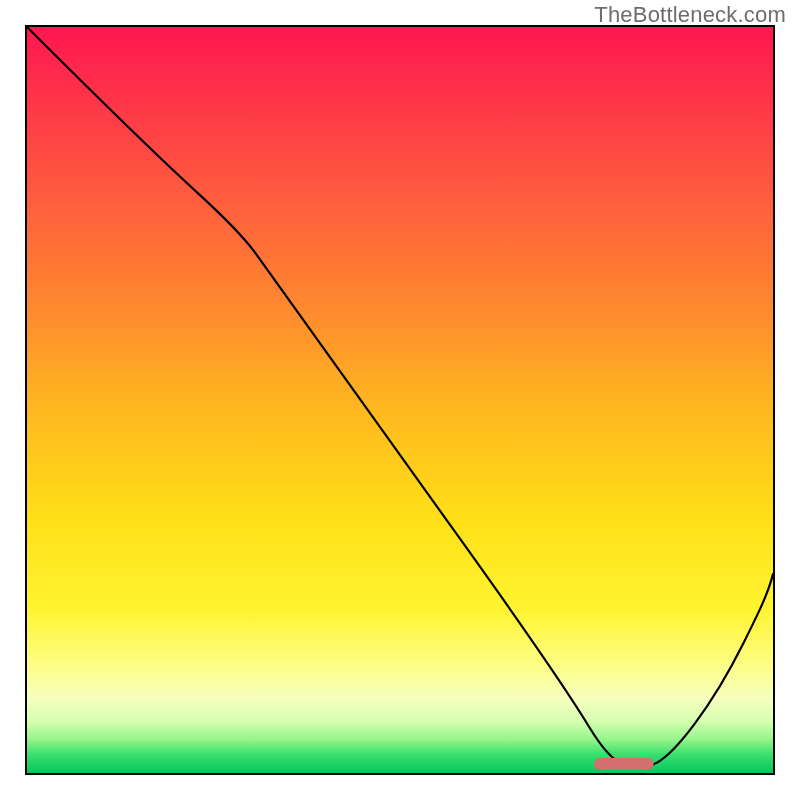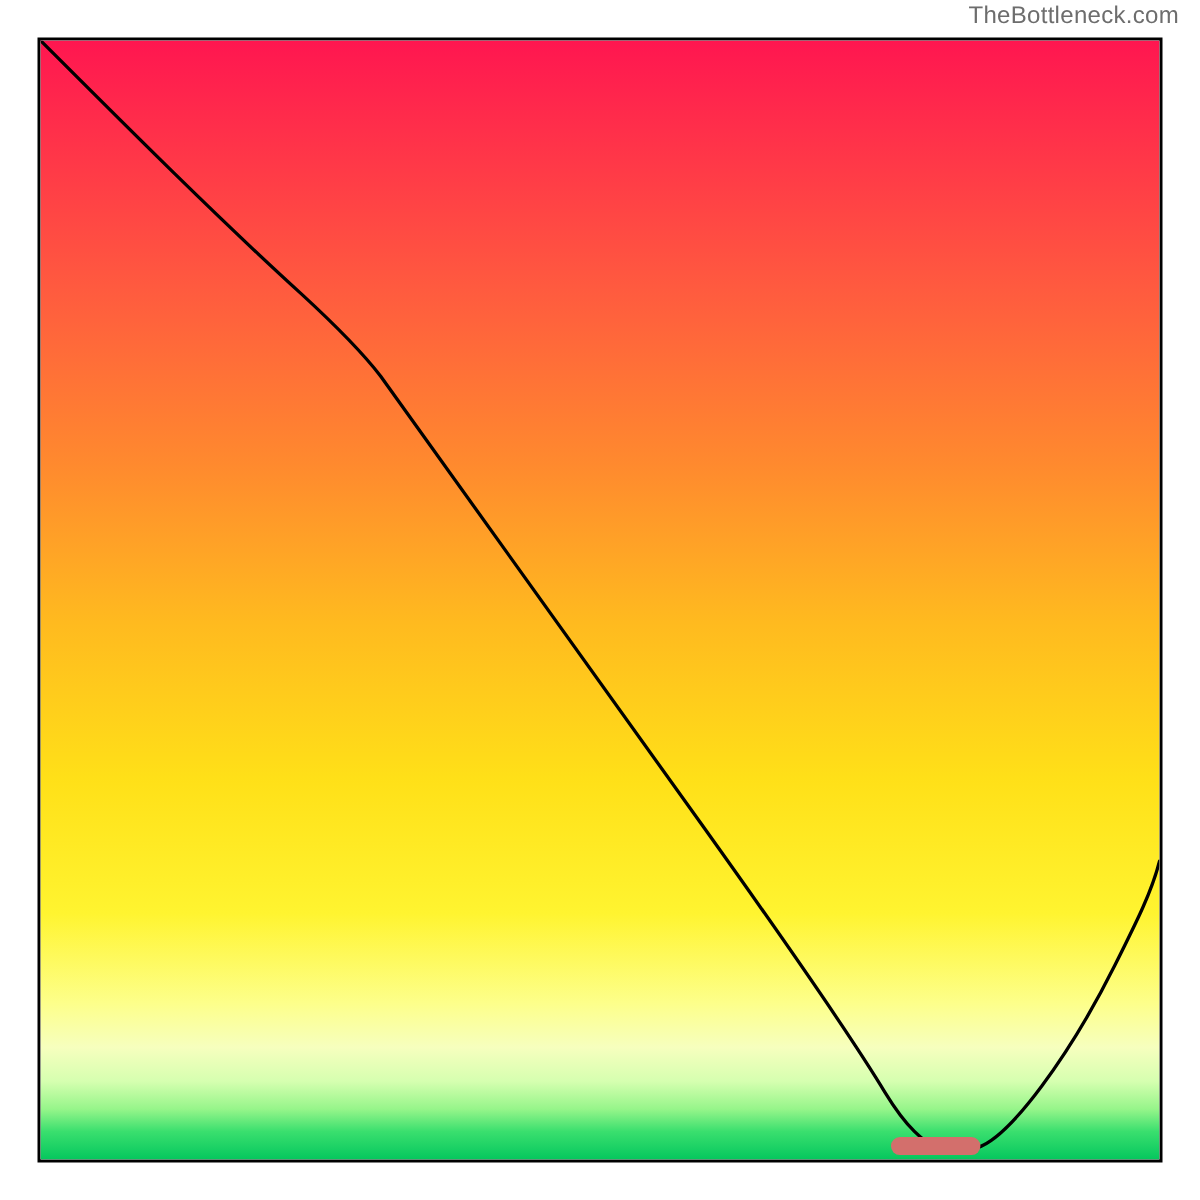--- a/index.html
+++ b/index.html
@@ -13,21 +13,21 @@
   .stage {
     position: relative;
     width: 800px;
     height: 800px;
   }
   .watermark {
     position: absolute;
     top: 2px;
     right: 14px;
     color: #6d6d6d;
-    font-size: 16px;
+    font-size: 22px;
     font-weight: 500;
     letter-spacing: 0.2px;
   }
   
   .plot {
     position: absolute;
     left: 25px;
     top: 25px;
     width: 750px;
     height: 750px;

